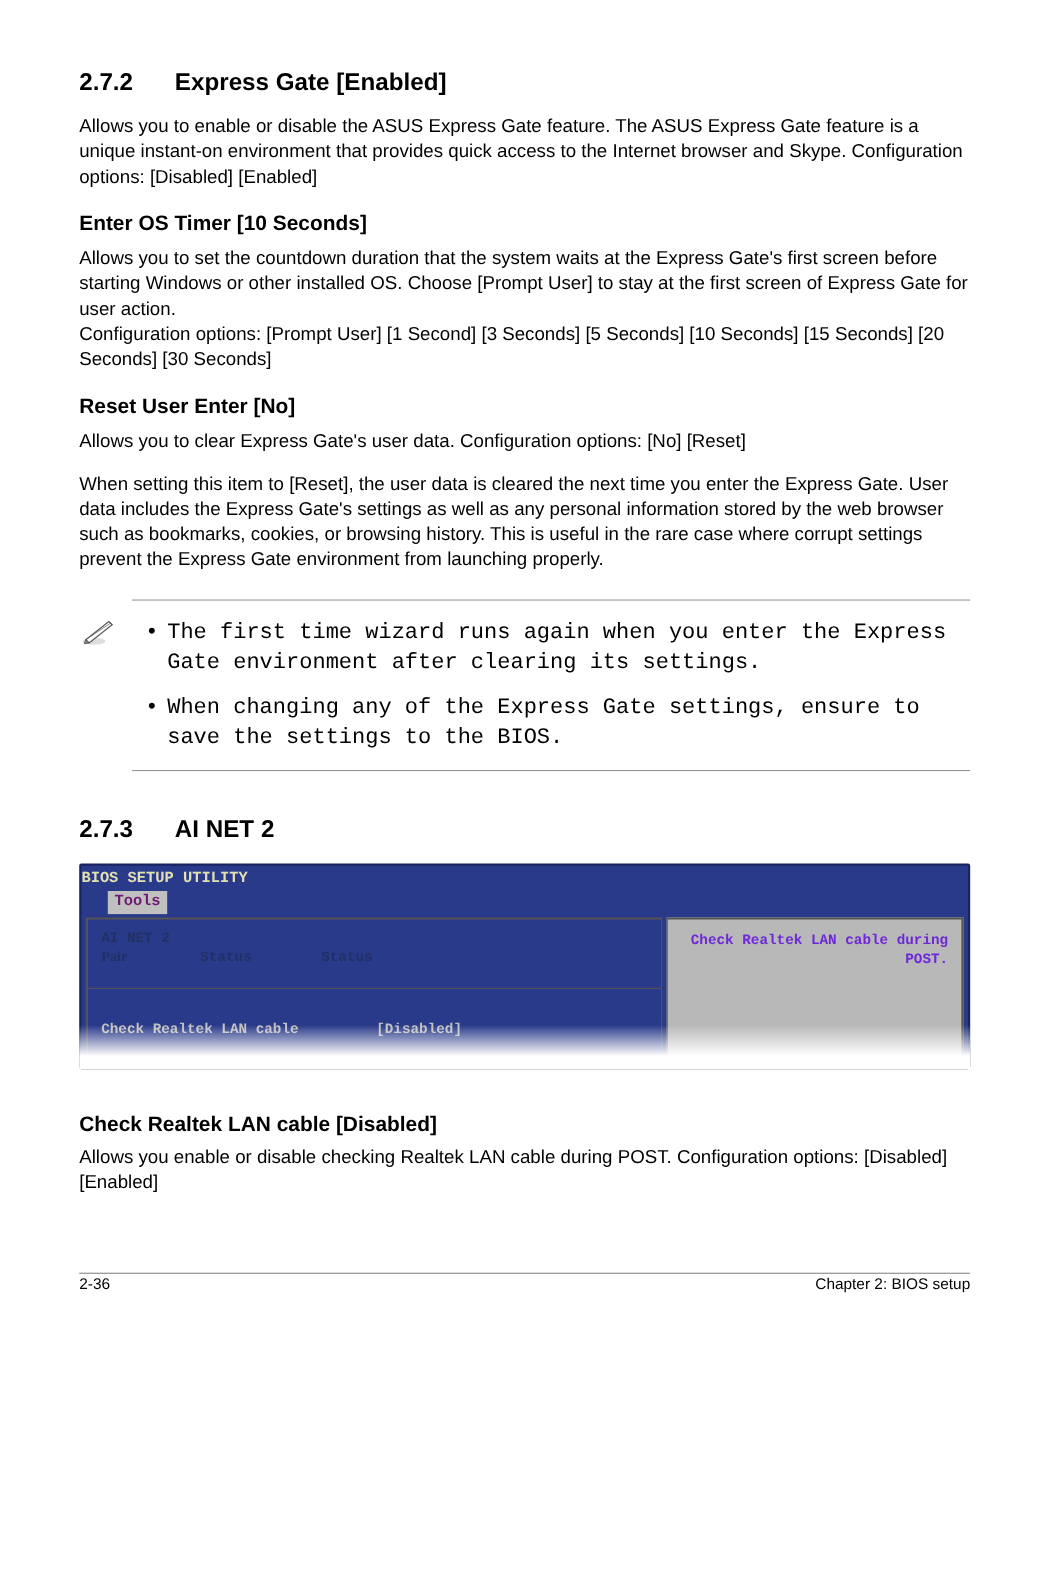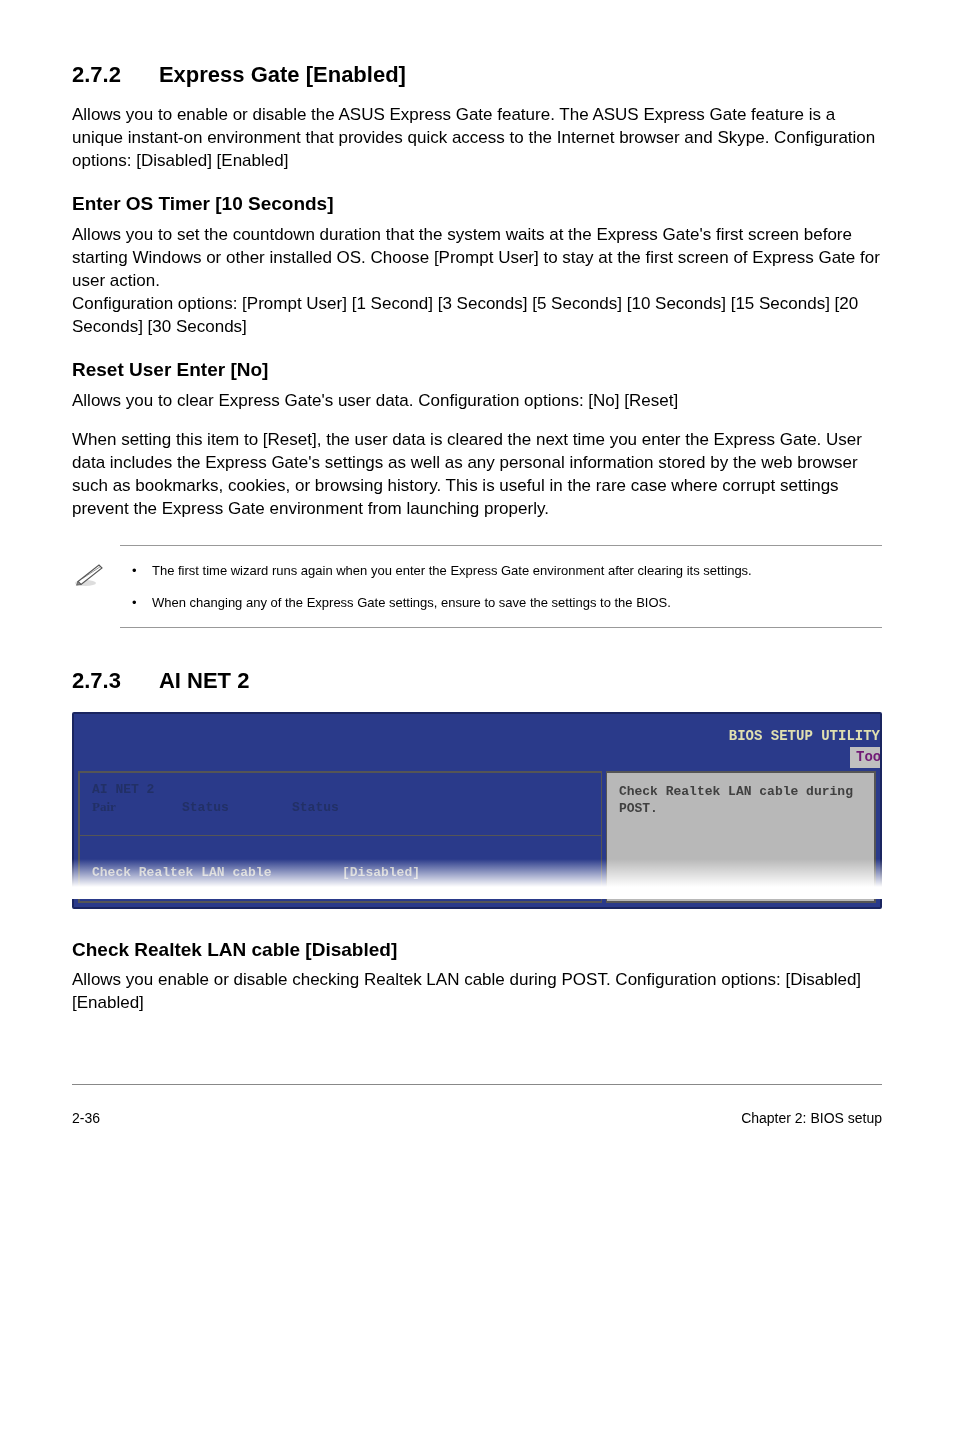--- a/index.html
+++ b/index.html
@@ -44,21 +44,22 @@
     position: absolute;
     left: -48px;
     top: 14px;
   }
   .note-icon svg { width: 36px; height: 28px; }
   .note-list { list-style: none; }
   .note-list li {
     position: relative;
     padding-left: 32px;
     margin: 6px 0 14px 0;
-    font-size: 13px;
+    font-size: 20px;
+    font-family: Liberation Mono, monospace;
   }
   .note-list li:last-child { margin-bottom: 6px; }
   .note-list li::before {
     content: "•";
     position: absolute;
     left: 12px;
     top: 0;
   }
 
   
@@ -69,26 +70,26 @@
   }
   .bios-panel {
     background: #2a3a8a;
     color: #fff;
     border: 2px solid #1a2560;
     border-radius: 2px;
     overflow: hidden;
     position: relative;
   }
   .bios-titlebar {
-    text-align: right;
+    text-align: left;
     font-family: "Courier New", monospace;
     font-weight: bold;
     font-size: 14px;
     color: #e0e0b0;
-    padding: 13px 0 0 0;
+    padding: 3px 0 0 0;
     position: relative;
   }
   .bios-tab {
     display: inline-block;
     background: #c0c0c0;
     color: #701a75;
     font-family: "Courier New", monospace;
     font-weight: bold;
     font-size: 14px;
     padding: 1px 6px;
@@ -119,36 +120,37 @@
   .bios-left .sel-row .label { display:inline-block; width: 250px; margin-top: 16px; }
   .bios-right {
     flex: 1;
     border: 2px solid #555;
     border-left-width: 1px;
     margin: 4px 4px 4px 2px;
     padding: 10px 12px;
     font-family: "Courier New", monospace;
     font-weight: bold;
     font-size: 13px;
-    color: #404040;
+    color: #6d28d9;
     background: #b8b8b8;
+    text-align: right;
   }
   .bios-fade {
     position: absolute;
     left: 0; right: 0; bottom: -2px;
     height: 40px;
     background: linear-gradient(to bottom, rgba(255,255,255,0), #fff 70%);
     pointer-events: none;
   }
 
   .footer {
     display: flex;
     justify-content: space-between;
     border-top: 1px solid #888;
-    padding-top: 24px;
+    padding-top: 0;
     margin-top: 70px;
     font-size: 14px;
   }
 </style>
 </head>
 <body>
 
 <h2 class="section-heading">
   <span class="num">2.7.2</span><span>Express Gate [Enabled]</span>
 </h2>

